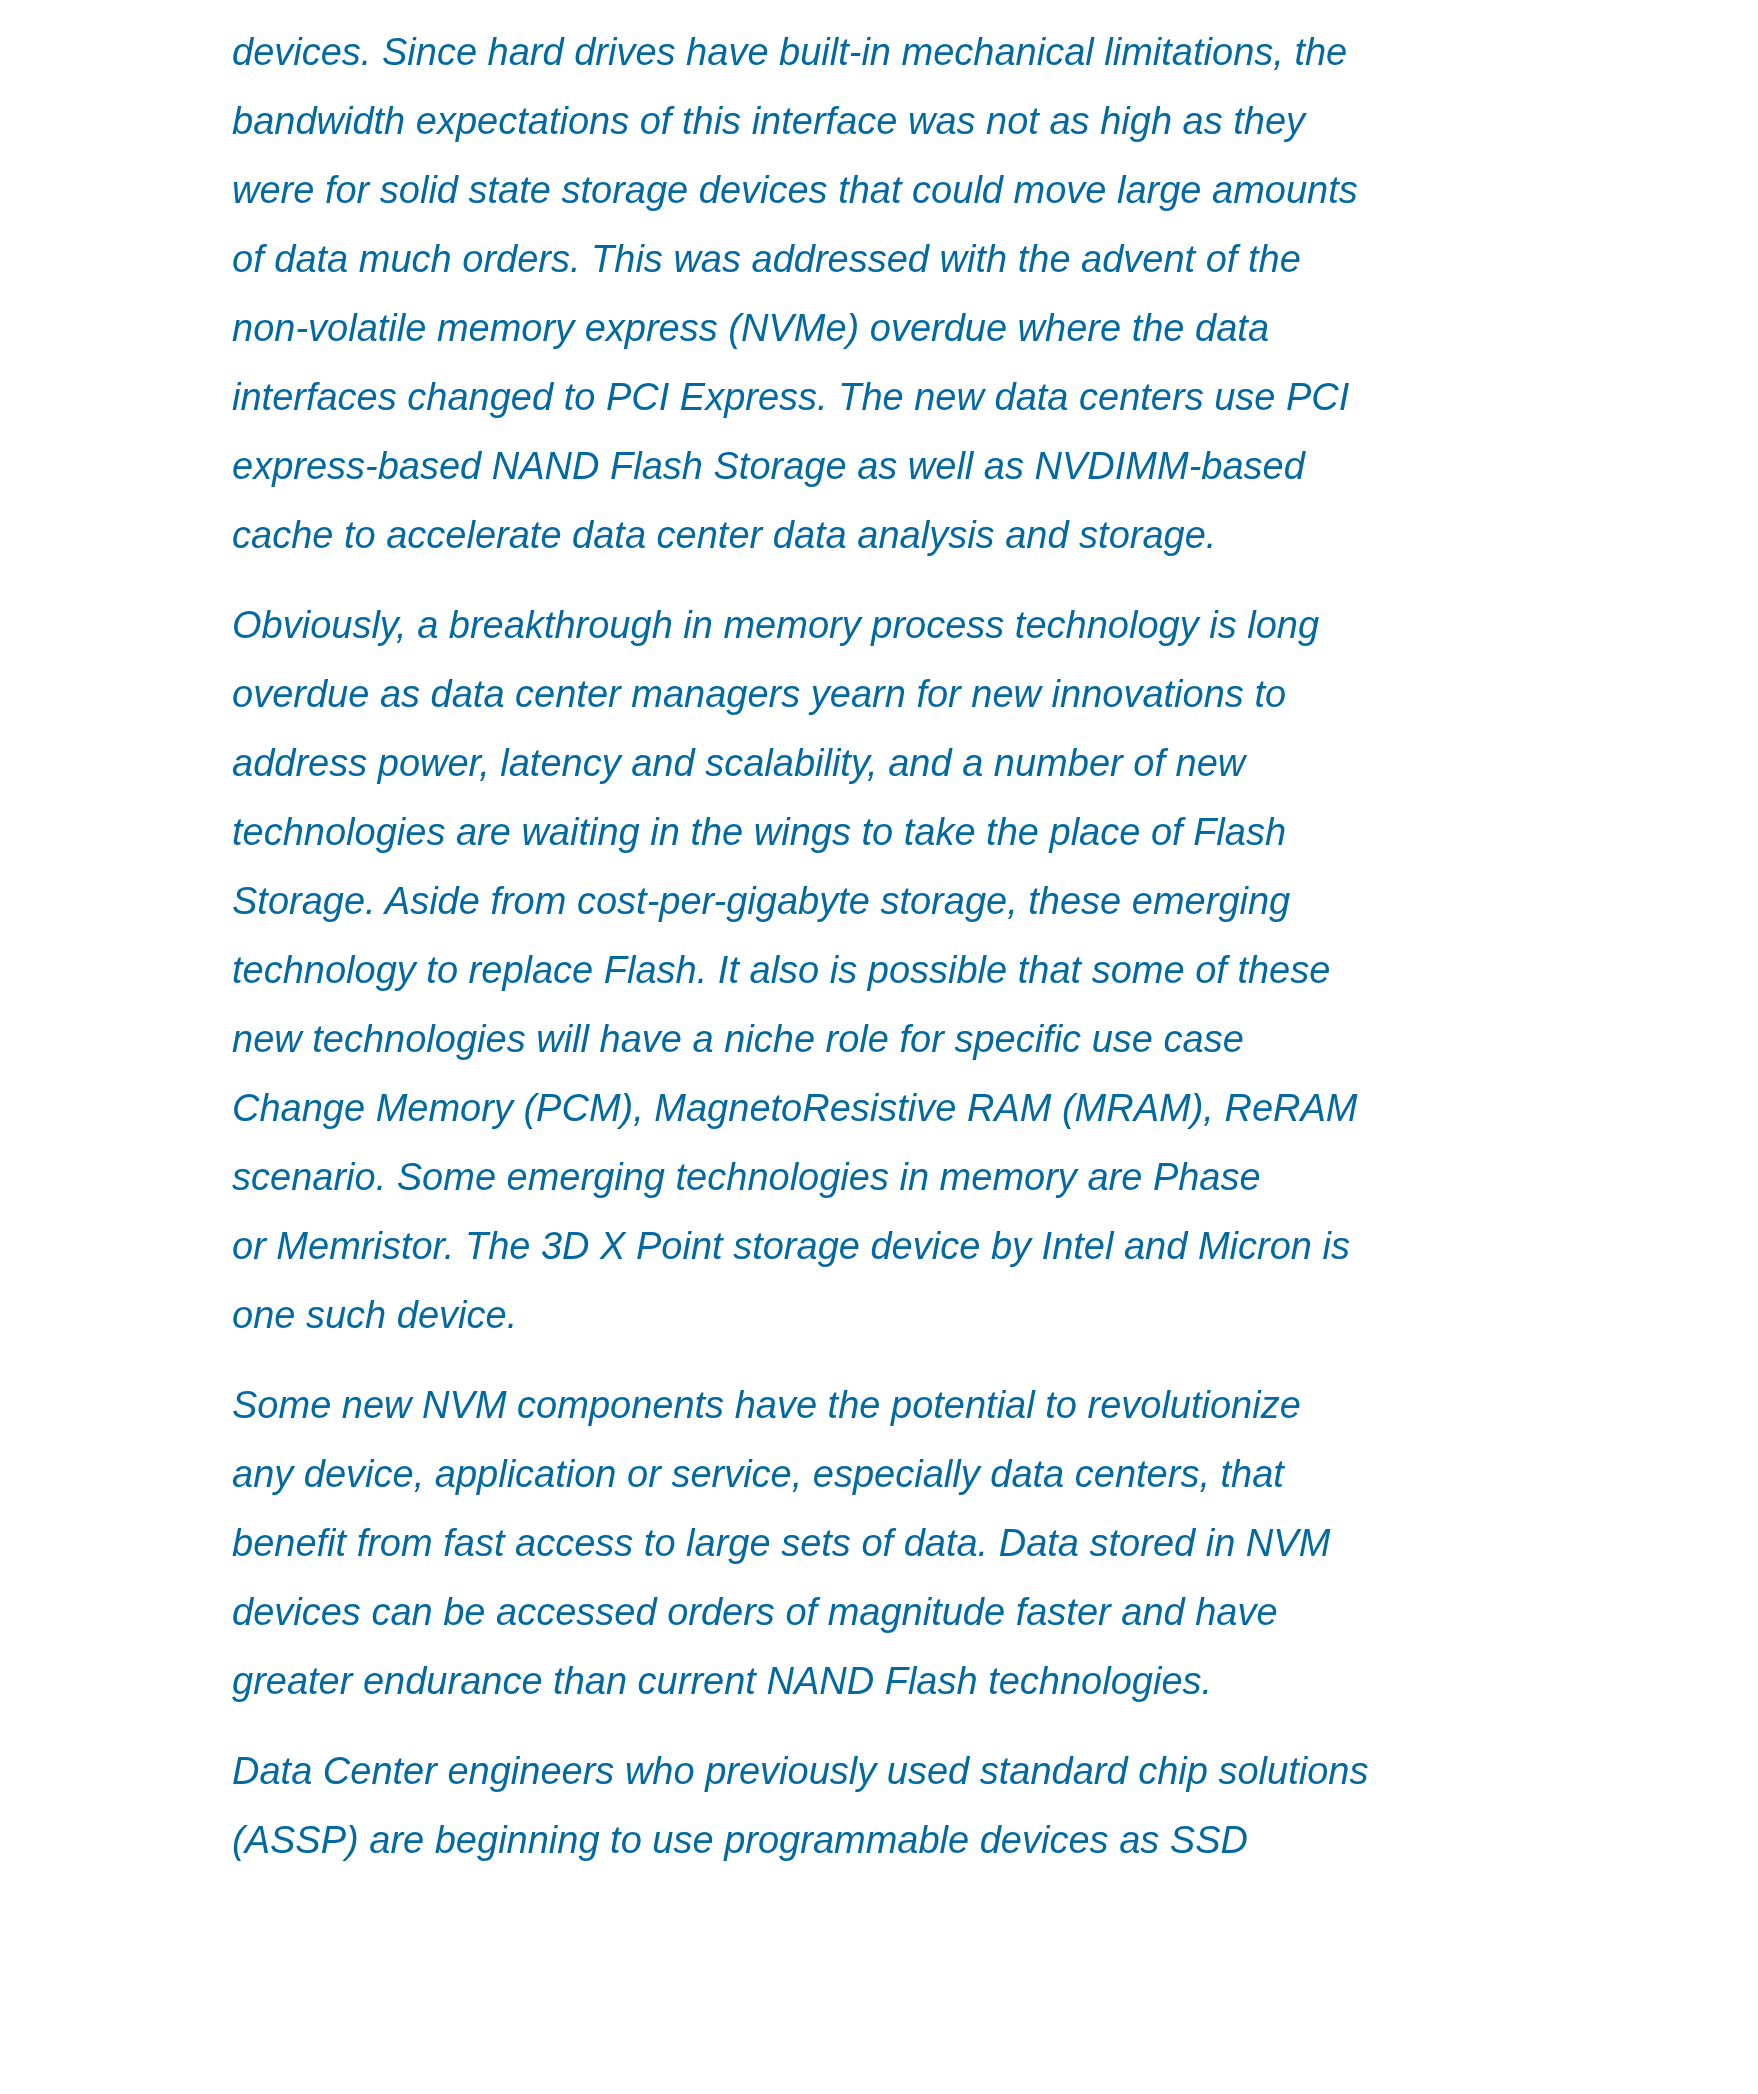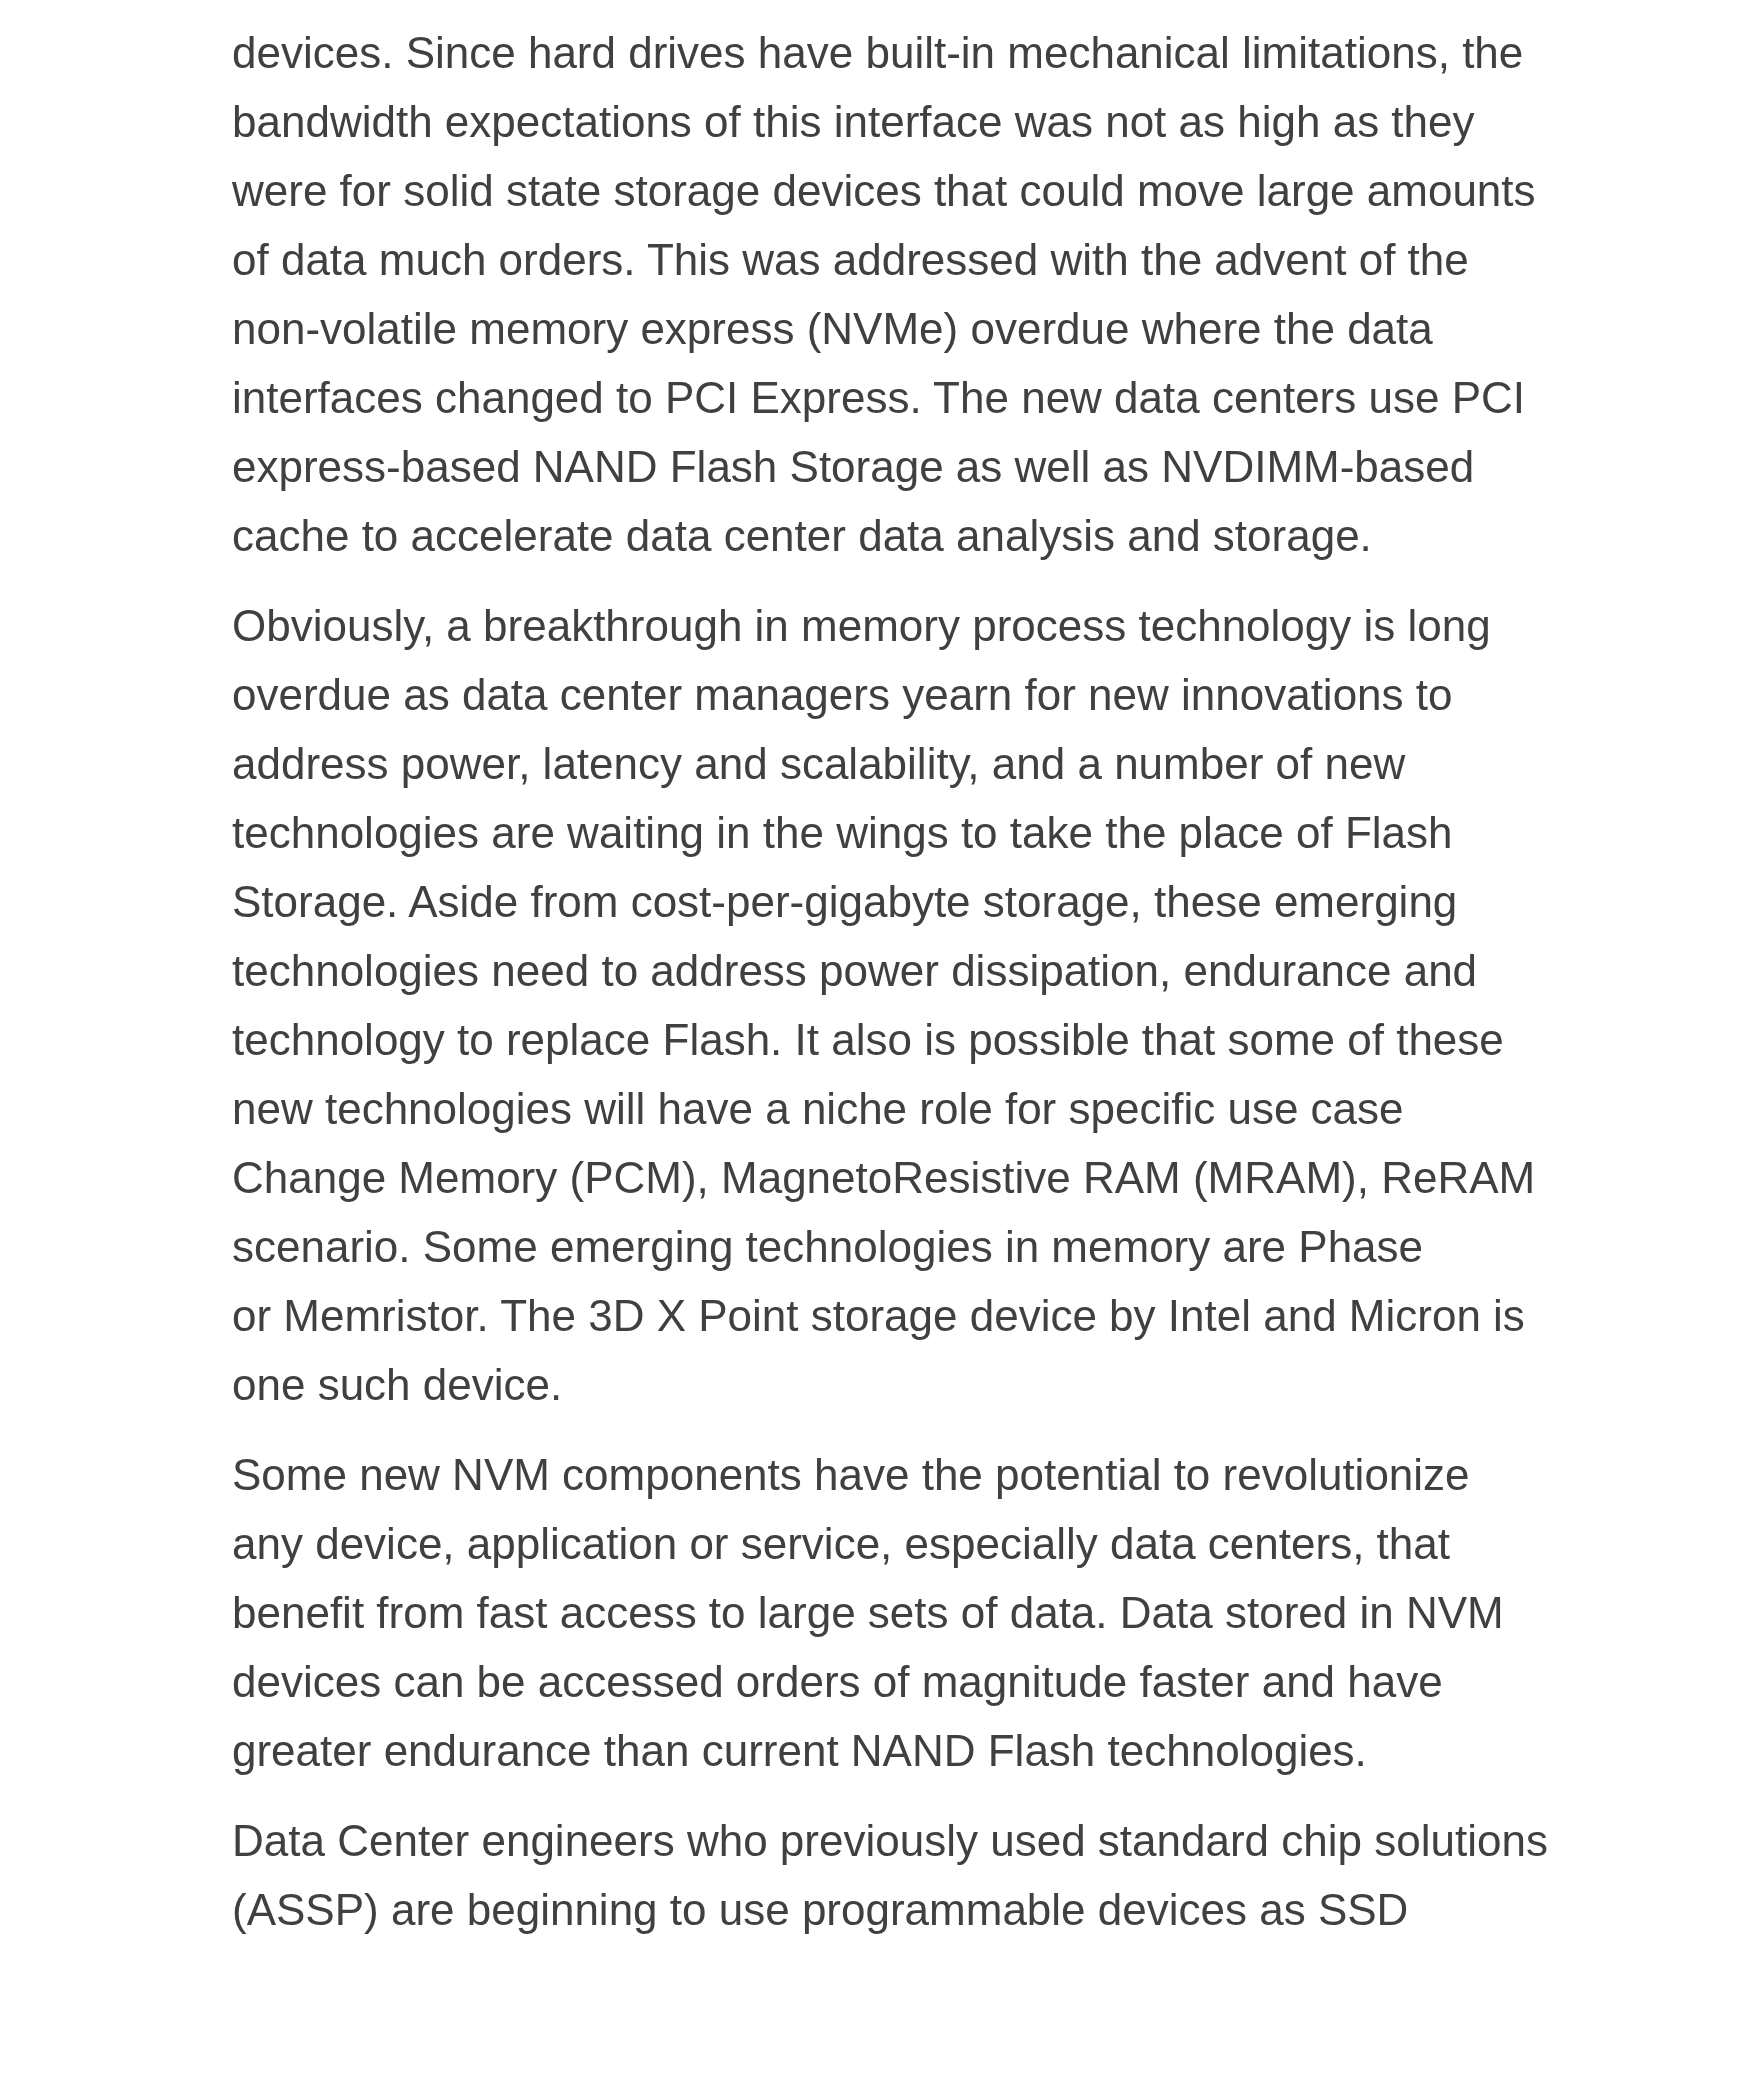--- a/index.html
+++ b/index.html
@@ -12,23 +12,24 @@
       height: 2095px;
       position: relative;
       overflow: hidden;
     }
     .page {
       position: absolute;
       left: 232px;
       top: 18px;
       width: 1391px;
       font-family: "Liberation Sans", sans-serif;
-      font-size: 44px;
+      font-size: 38px;
       line-height: 69px;
-      color: #404040;
+      color: #0369a1;
+      font-style: italic;
     }
     .para {
       margin: 0 0 21px 0;
       padding: 0;
     }
     .line {
       display: block;
       white-space: nowrap;
       height: 69px;
     }
@@ -46,21 +47,20 @@
     <span class="line">interfaces changed to PCI Express. The new data centers use PCI</span>
     <span class="line">express-based NAND Flash Storage as well as NVDIMM-based</span>
     <span class="line">cache to accelerate data center data analysis and storage.</span>
   </p>
   <p class="para">
     <span class="line">Obviously, a breakthrough in memory process technology is long</span>
     <span class="line">overdue as data center managers yearn for new innovations to</span>
     <span class="line">address power, latency and scalability, and a number of new</span>
     <span class="line">technologies are waiting in the wings to take the place of Flash</span>
     <span class="line">Storage. Aside from cost-per-gigabyte storage, these emerging</span>
-    <span class="line">technologies need to address power dissipation, endurance and</span>
     <span class="line">technology to replace Flash. It also is possible that some of these</span>
     <span class="line">new technologies will have a niche role for specific use case</span>
     <span class="line">Change Memory (PCM), MagnetoResistive RAM (MRAM), ReRAM</span>
     <span class="line">scenario. Some emerging technologies in memory are Phase</span>
     <span class="line">or Memristor. The 3D X Point storage device by Intel and Micron is</span>
     <span class="line">one such device.</span>
   </p>
   <p class="para">
     <span class="line">Some new NVM components have the potential to revolutionize</span>
     <span class="line">any device, application or service, especially data centers, that</span>

